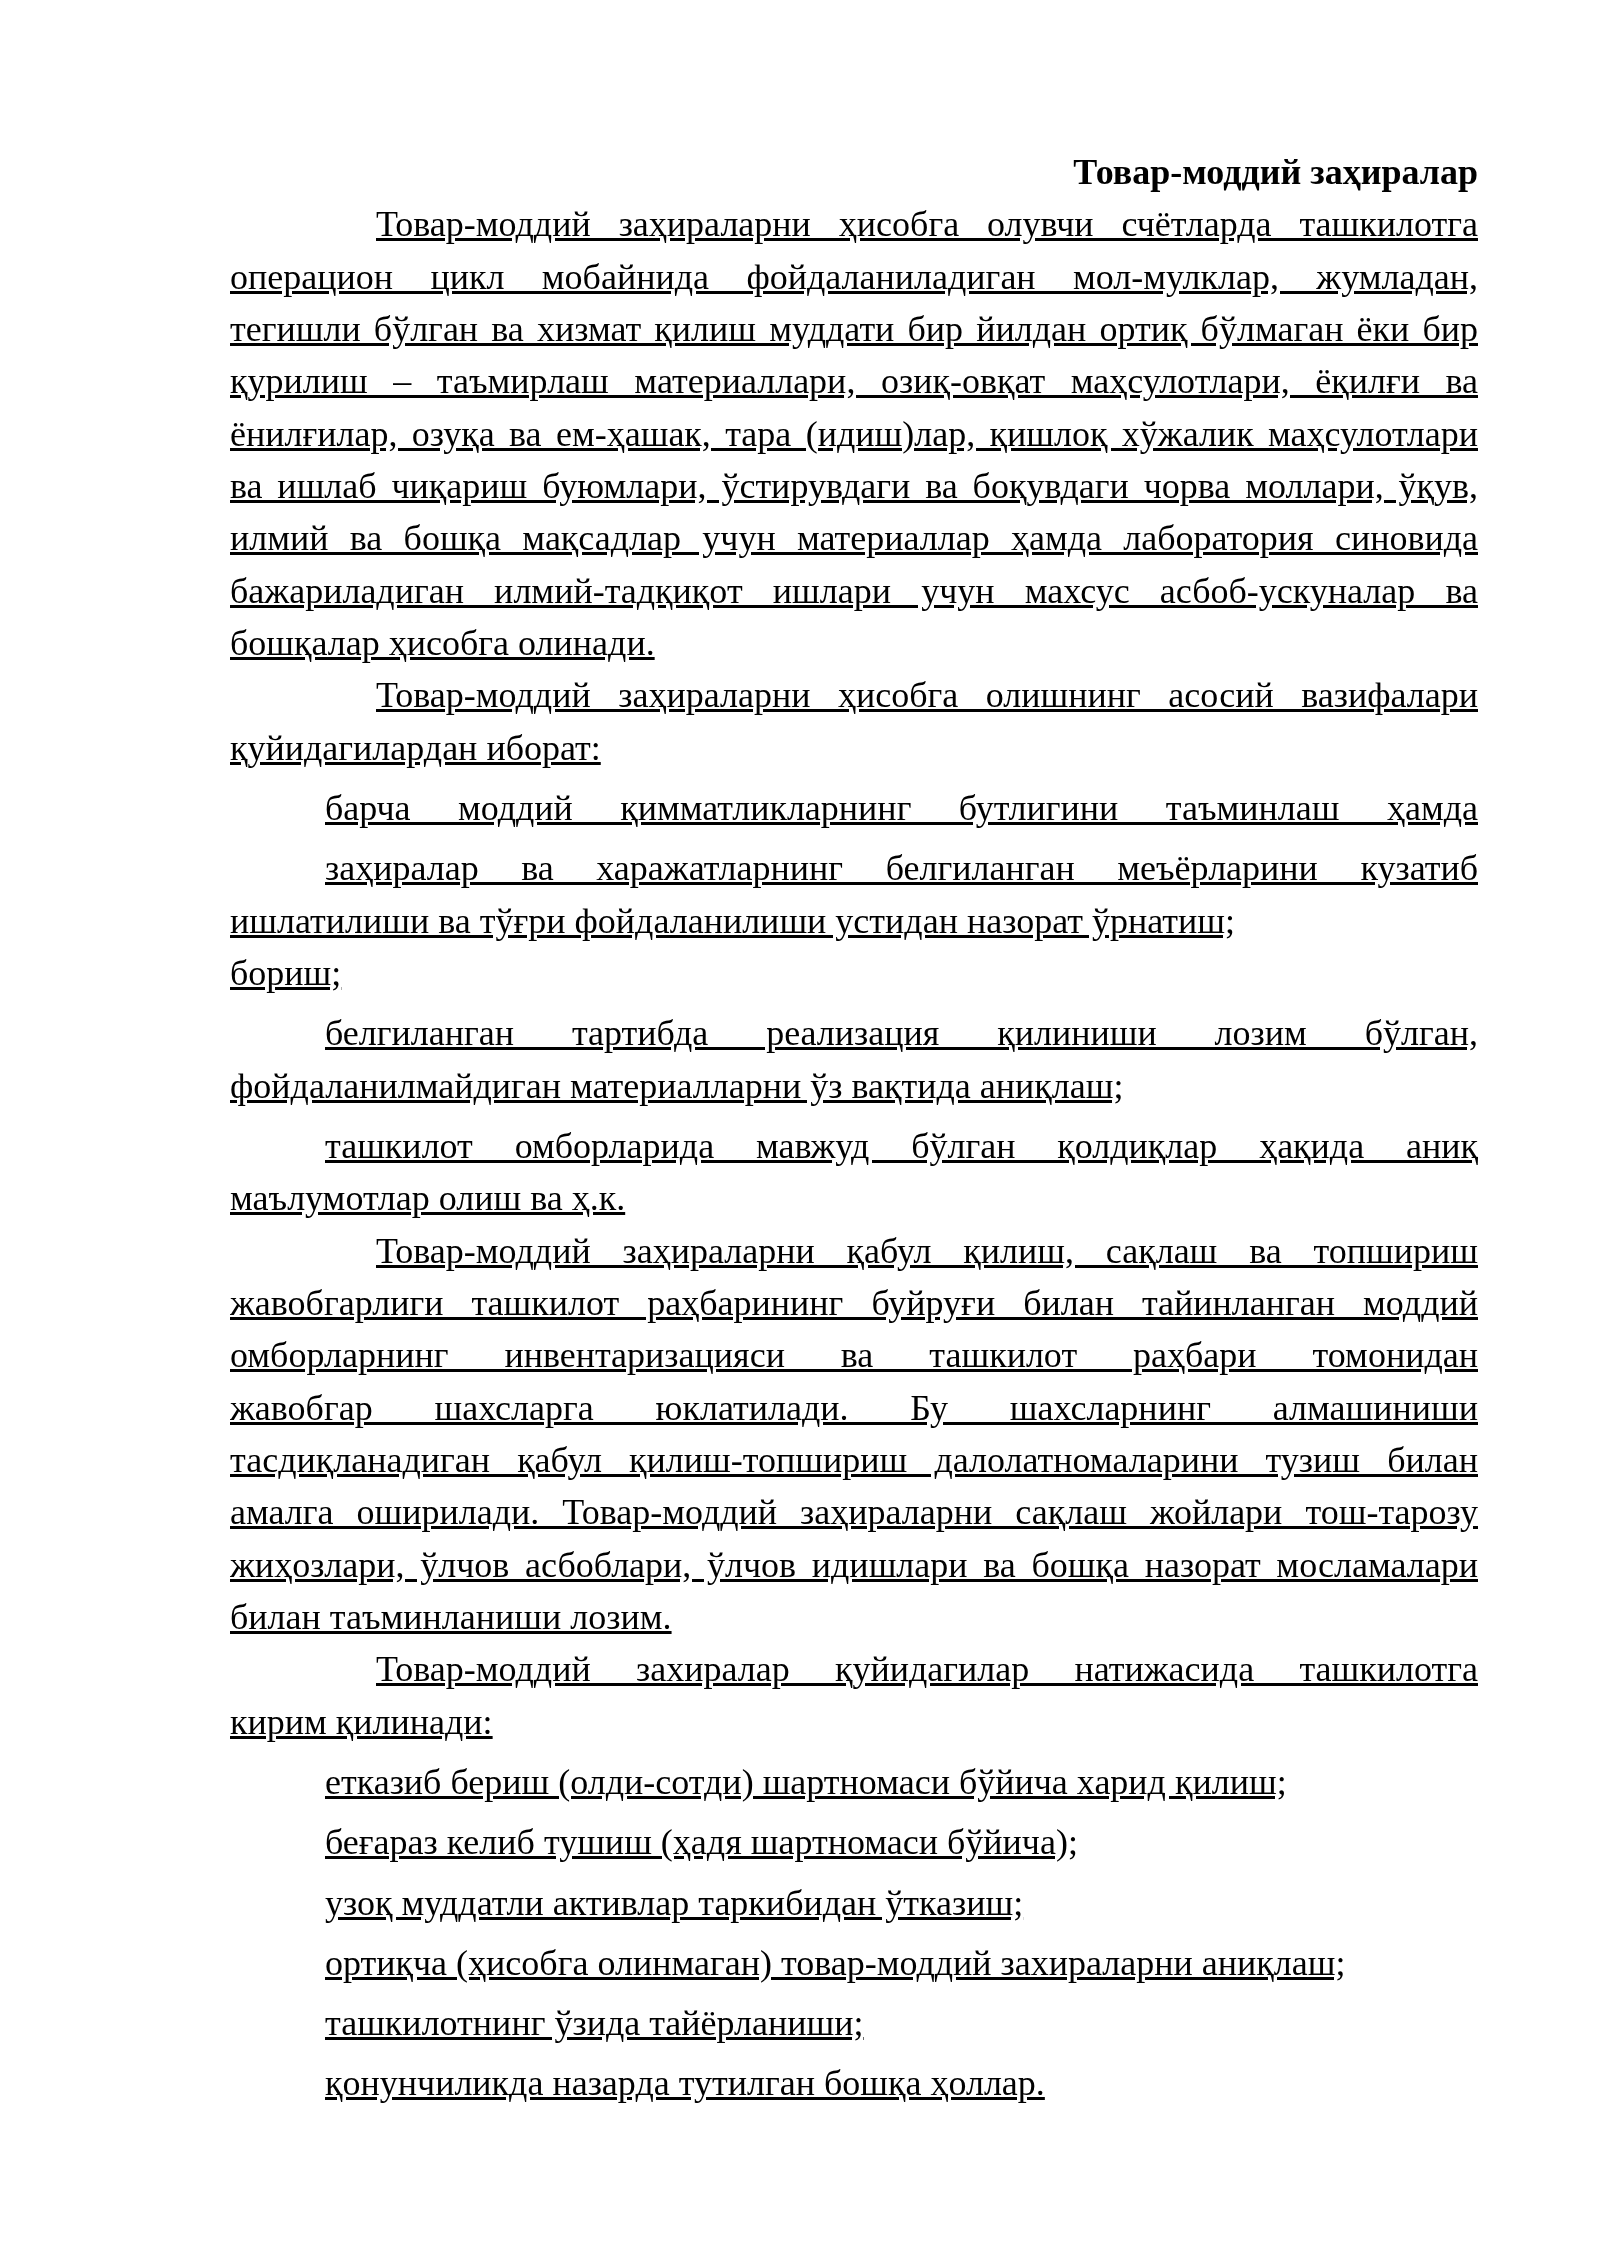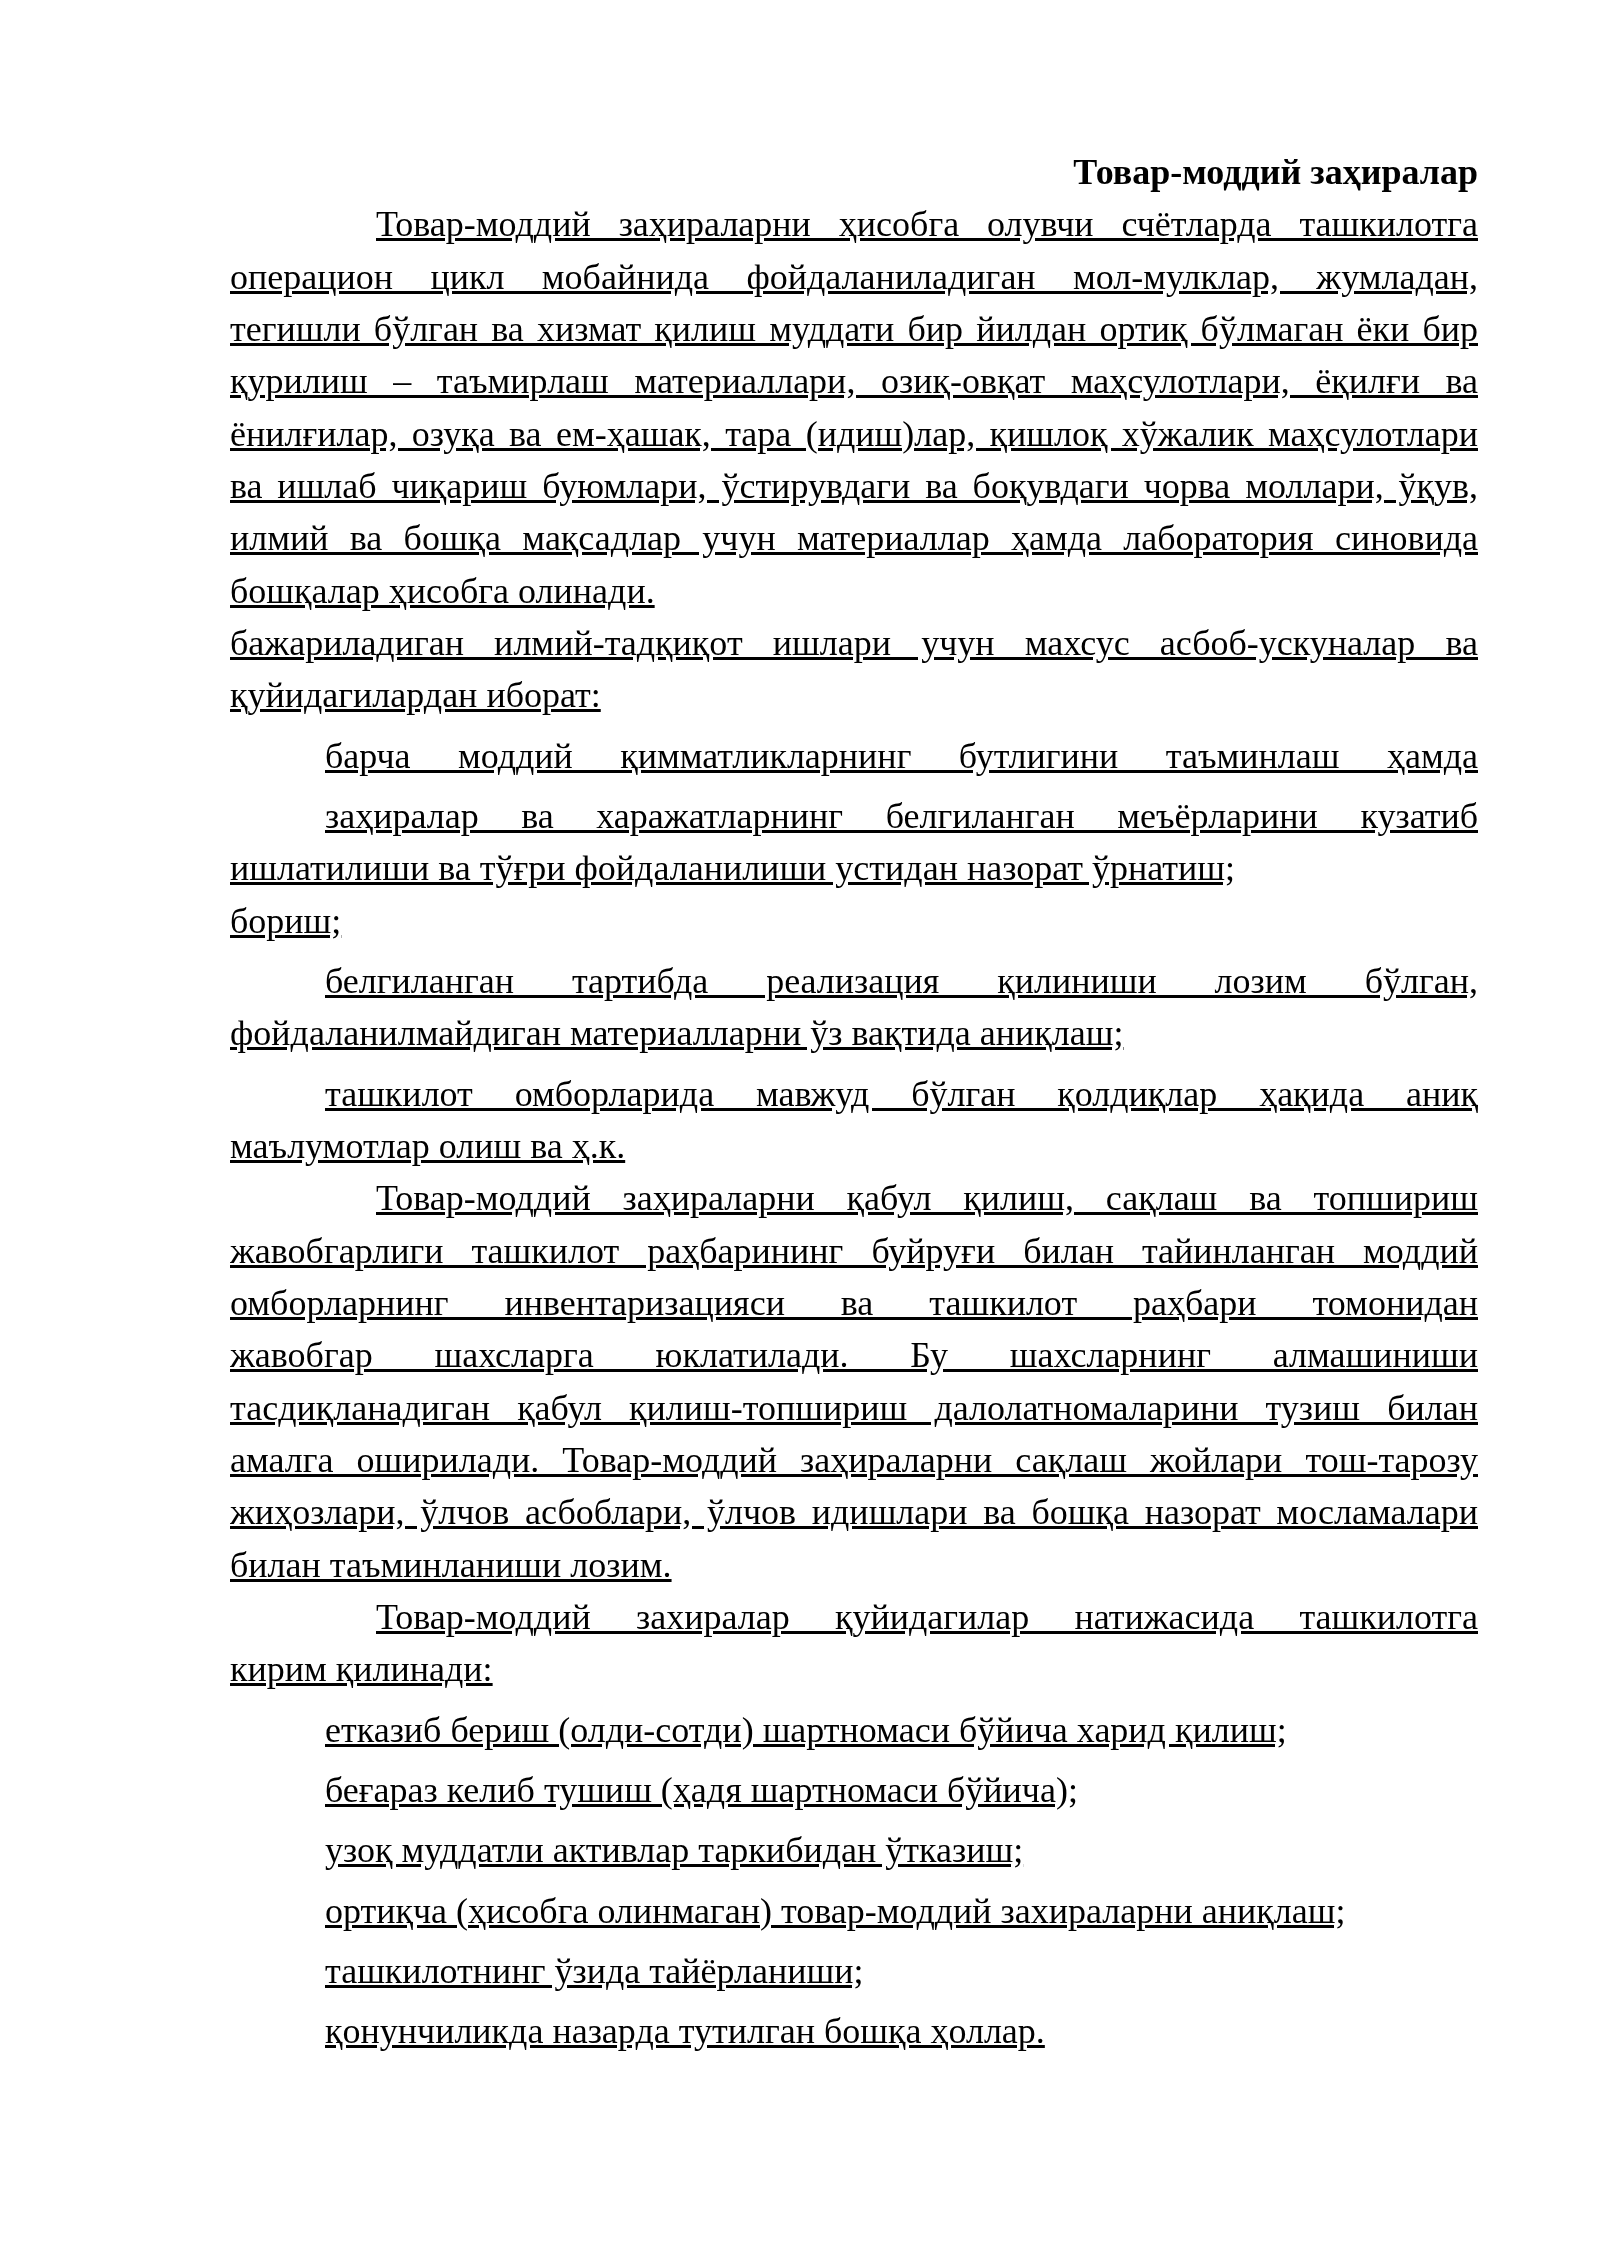--- a/index.html
+++ b/index.html
@@ -55,22 +55,23 @@
   <div class="textblock">
     <h1 class="title-line">Товар-моддий заҳиралар</h1>
     <div id="body-lines">
         <div class="line just ind-para">Товар-моддий заҳираларни ҳисобга олувчи счётларда ташкилотга</div>
         <div class="line just">операцион цикл мобайнида фойдаланиладиган мол-мулклар, жумладан,</div>
         <div class="line just">тегишли бўлган ва хизмат қилиш муддати бир йилдан ортиқ бўлмаган ёки бир</div>
         <div class="line just">қурилиш – таъмирлаш материаллари, озиқ-овқат маҳсулотлари, ёқилғи ва</div>
         <div class="line just">ёнилғилар, озуқа ва ем-ҳашак, тара (идиш)лар, қишлоқ хўжалик маҳсулотлари</div>
         <div class="line just">ва ишлаб чиқариш буюмлари, ўстирувдаги ва боқувдаги чорва моллари, ўқув,</div>
         <div class="line just">илмий ва бошқа мақсадлар учун материаллар ҳамда лаборатория синовида</div>
+        <div class="line just">бажариладиган илмий-тадқиқот ишлари учун махсус асбоб-ускуналар ва</div>
         <div class="line">бошқалар ҳисобга олинади.</div>
-        <div class="line just">бажариладиган илмий-тадқиқот ишлари учун махсус асбоб-ускуналар ва</div>
+        <div class="line just ind-para">Товар-моддий заҳираларни ҳисобга олишнинг асосий вазифалари</div>
         <div class="line">қуйидагилардан иборат:</div>
         <div class="line just ind-list">барча моддий қимматликларнинг бутлигини таъминлаш ҳамда</div>
         <div class="line just ind-list">заҳиралар ва харажатларнинг белгиланган меъёрларини кузатиб</div>
         <div class="line">ишлатилиши ва тўғри фойдаланилиши устидан назорат ўрнатиш;</div>
         <div class="line">бориш;</div>
         <div class="line just ind-list">белгиланган тартибда реализация қилиниши лозим бўлган,</div>
         <div class="line">фойдаланилмайдиган материалларни ўз вақтида аниқлаш;</div>
         <div class="line just ind-list">ташкилот омборларида мавжуд бўлган қолдиқлар ҳақида аниқ</div>
         <div class="line">маълумотлар олиш ва ҳ.к.</div>
         <div class="line just ind-para">Товар-моддий заҳираларни қабул қилиш, сақлаш ва топшириш</div>

